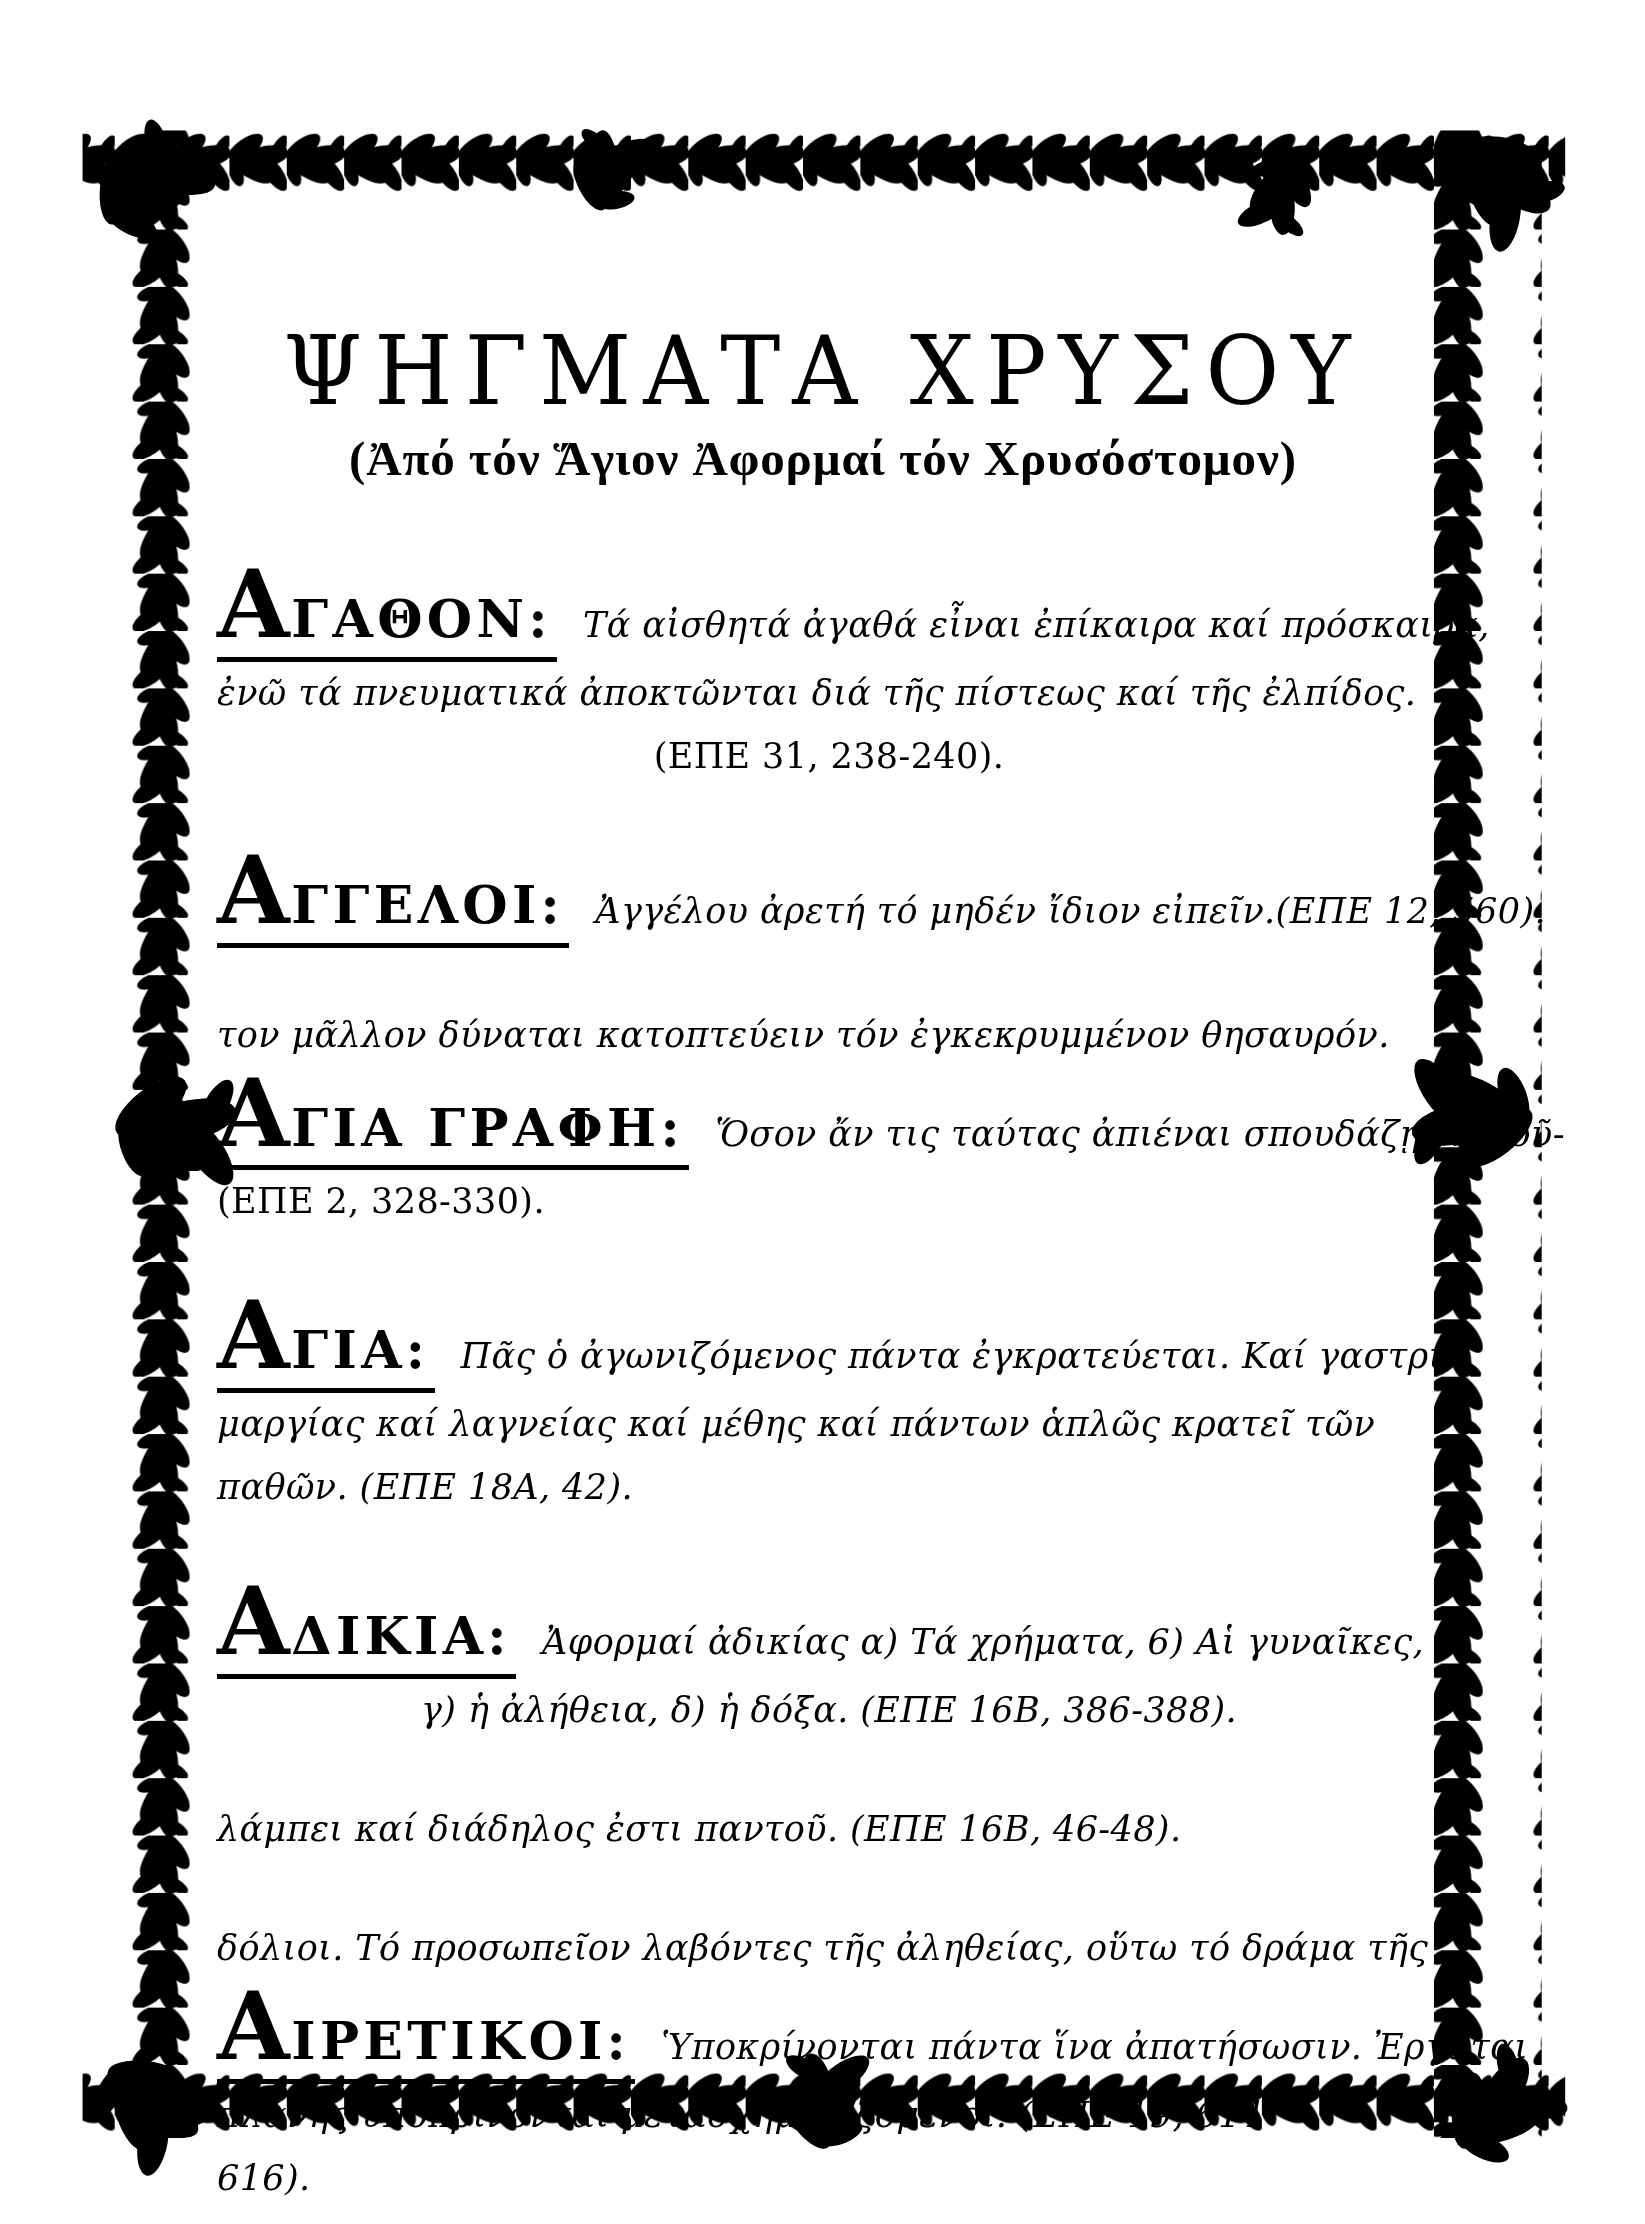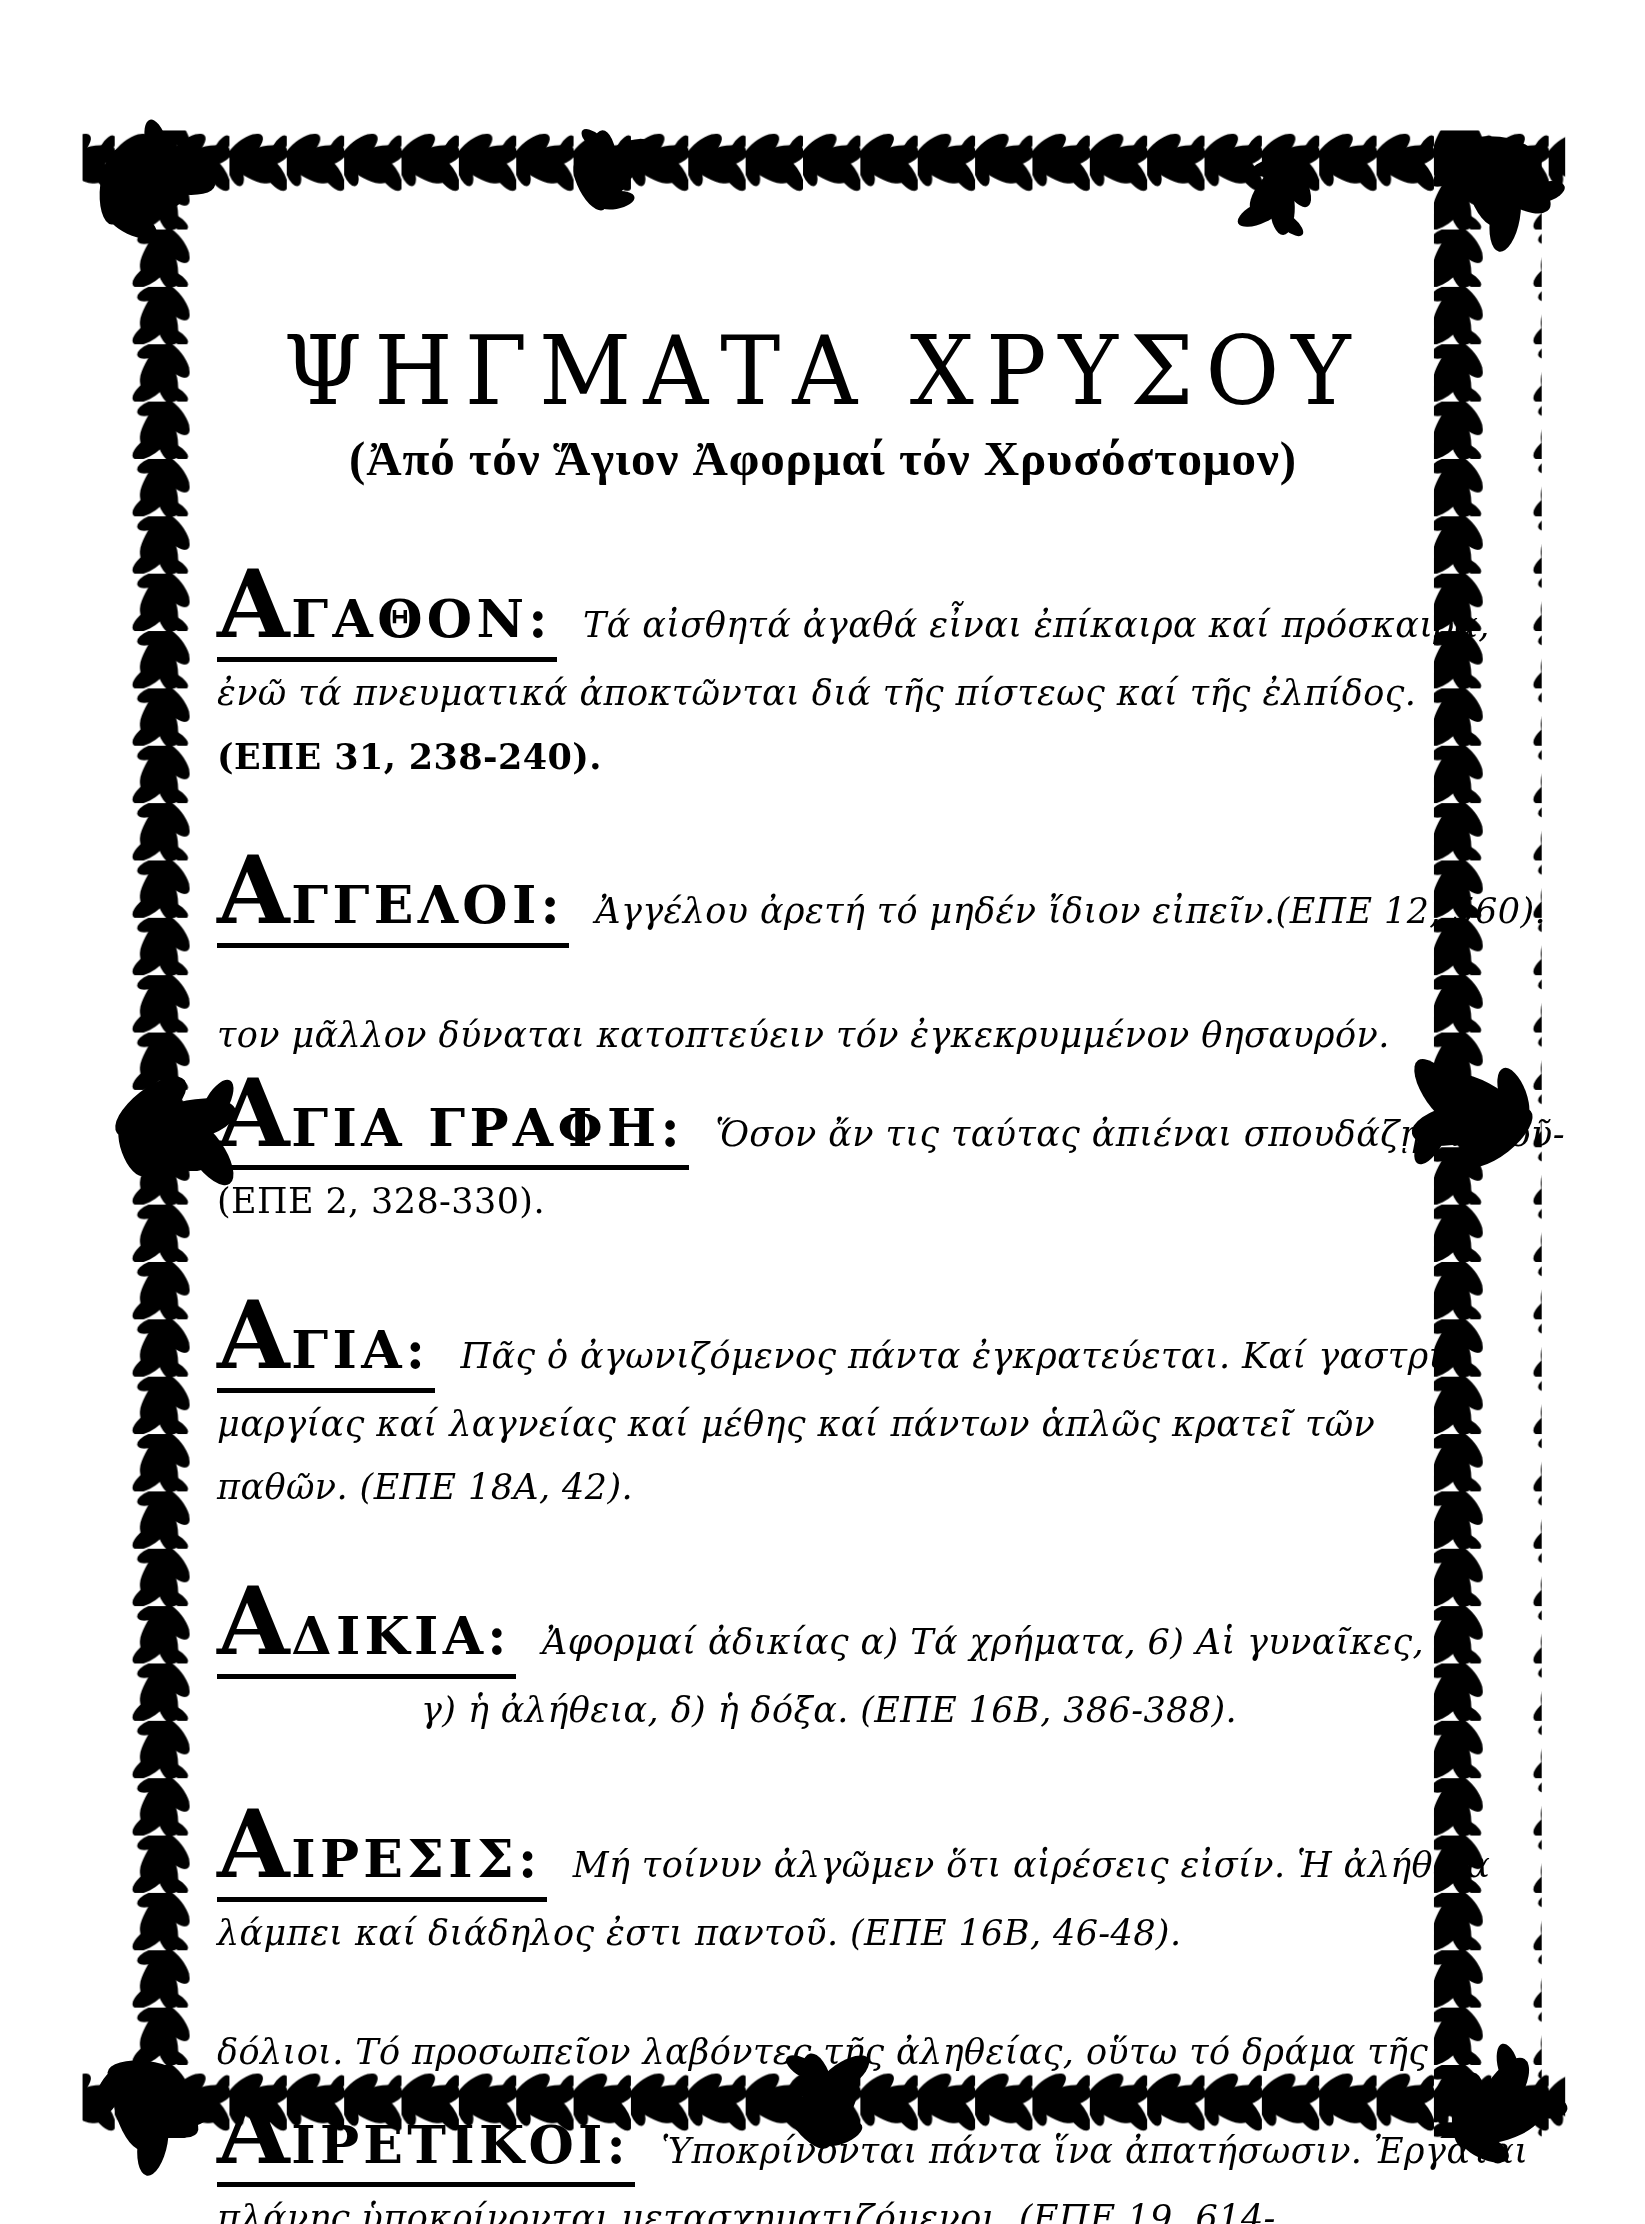--- a/index.html
+++ b/index.html
@@ -16,21 +16,21 @@
   .subtitle{
     margin-top:12px;font-family:"Liberation Serif", serif;font-weight:bold;
     font-size:49px;line-height:56px;letter-spacing:0.9px;
   }
   .entries{position:absolute;left:217px;top:558px;width:1224px;}
   .entry{margin-bottom:56px;}
   .line{
     font-family:"DejaVu Serif", serif;font-style:italic;font-size:35px;
     line-height:63px;letter-spacing:0.4px;white-space:nowrap;text-align:left;
   }
-  .line.right{text-align:left;font-weight:bold;}
+  .line.right{text-align:center;}
   .line.center{text-align:center;}
   .line.citation{font-style:normal;}
   .headword{
     display:inline-block;font-style:normal;font-weight:bold;
     font-family:"DejaVu Serif", serif;font-size:52px;line-height:1;
     letter-spacing:4.3px;border-bottom:5.2px solid #000;padding:0 5.2px 5.2px 0;
     margin-right:26px;vertical-align:baseline;
   }
   .headword::first-letter{font-size:1.8em;letter-spacing:1.7px;}
 </style>
@@ -101,21 +101,20 @@
       <div class="entry">
         <div class="line left"><span class="headword">ΑΓΙΑ:</span>Πᾶς ὁ ἀγωνιζόμενος πάντα ἐγκρατεύεται. Καί γαστρι-</div>
         <div class="line left">μαργίας καί λαγνείας καί μέθης καί πάντων ἁπλῶς κρατεῖ τῶν</div>
         <div class="line left">παθῶν. (ΕΠΕ 18Α, 42).</div>
       </div>
       <div class="entry">
         <div class="line left"><span class="headword">ΑΔΙΚΙΑ:</span>Ἀφορμαί ἀδικίας α) Τά χρήματα, 6) Αἱ γυναῖκες,</div>
         <div class="line center">γ) ἡ ἀλήθεια, δ) ἡ δόξα.  (ΕΠΕ 16Β, 386-388).</div>
       </div>
       <div class="entry">
-        <div class="line left"><span class="headword">ΑΙΡΕΣΙΣ:</span>Μή τοίνυν ἀλγῶμεν ὅτι αἱρέσεις εἰσίν. Ἡ ἀλήθεια</div>
         <div class="line left">λάμπει καί διάδηλος ἐστι παντοῦ. (ΕΠΕ 16Β, 46-48).</div>
       </div>
       <div class="entry">
         <div class="line left">δόλιοι. Τό προσωπεῖον λαβόντες τῆς ἀληθείας, οὕτω τό δράμα τῆς</div>
         <div class="line left"><span class="headword">ΑΙΡΕΤΙΚΟΙ:</span>Ὑποκρίνονται πάντα ἵνα ἀπατήσωσιν. Ἐργάται</div>
         <div class="line left">πλάνης ὑποκρίνονται μετασχηματιζόμενοι. (ΕΠΕ 19, 614-</div>
         <div class="line left">616).</div>
       </div>
     </div>
 

